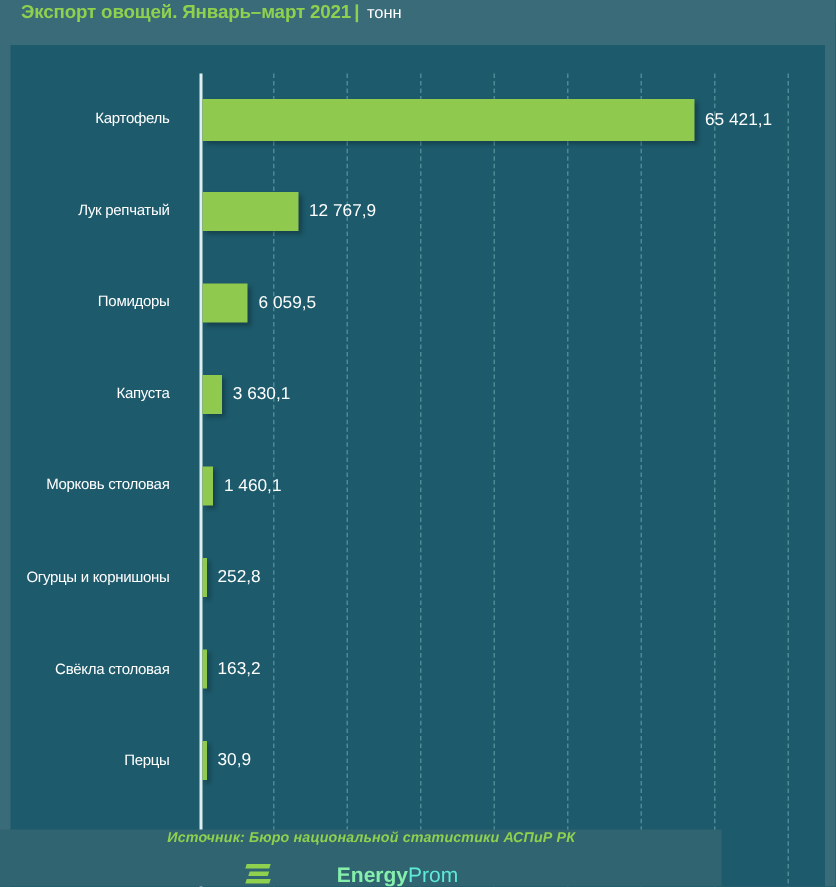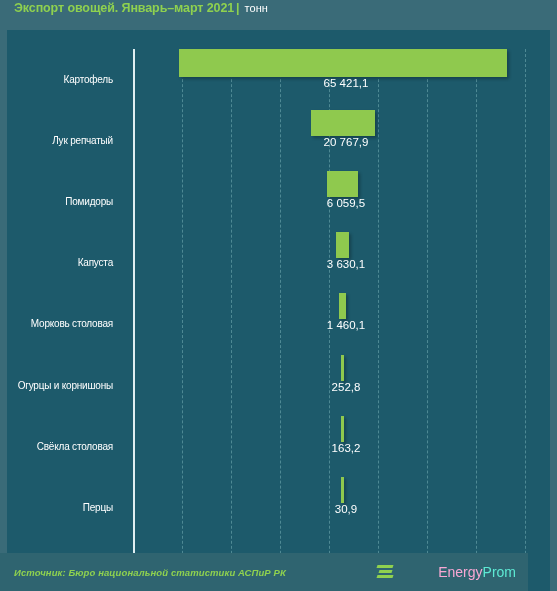--- a/index.html
+++ b/index.html
@@ -58,58 +58,58 @@
   .row{
     flex:1 1 0;position:relative;display:flex;align-items:center;
   }
   .cat-label{
     position:absolute;right:437px;width:160px;text-align:right;
     color:#ffffff;font-size:10px;white-space:nowrap;
     letter-spacing:-0.2px;
   }
   .bar-area{
     position:absolute;left:128px;right:0;top:0;bottom:0;
-    display:flex;align-items:center;flex-direction:column;
+    display:flex;align-items:center;
   }
   .bar{
     height:26px;background:#8fc94e;
     box-shadow:2px 2px 3px rgba(0,0,0,0.28);
     flex:0 0 auto;
   }
   .val{
     color:#ffffff;font-size:11.5px;margin-left:7px;white-space:nowrap;
   }
   
   .row.r0 .bar{height:28px;}
   
   .footer{
-    position:absolute;left:0;bottom:0;width:528px;height:38px;
+    position:absolute;left:0;bottom:0;width:481px;height:38px;
     background:#2f6470;
-    display:flex;align-items:center;justify-content:space-between;
+    display:flex;align-items:center;justify-content:space-between;flex-direction:column;
   }
   .source{
     margin-left:14px;color:#8fd14f;font-size:9.5px;font-style:italic;
     font-weight:bold;letter-spacing:0.1px;white-space:nowrap;
   }
   .logo{
     margin-right:12px;display:flex;align-items:center;
   }
   .logo-mark{
     width:17px;height:15px;margin-right:4px;position:relative;
     display:inline-block;
   }
   .logo-mark i{
     position:absolute;left:0;height:3px;background:#8fd14f;display:block;
     transform:skewX(-18deg);
   }
   .logo-mark i.s1{top:0px;width:16px;}
   .logo-mark i.s2{top:5px;width:13px;left:2px;}
   .logo-mark i.s3{top:10px;width:16px;}
   .logo-text{font-size:14px;white-space:nowrap;}
-  .logo-text .b{color:#f9a8d4;font-weight:normal;padding-left:40px;}
+  .logo-text .b{color:#86efac;font-weight:bold;padding-left:40px;}
   .logo-text .l{color:#5eead4;font-weight:normal;}
 </style>
 </head>
 <body>
 
 <div id="root">
 
   <div class="header">
     <div class="title-wrap">
       <span class="title-main">Экспорт овощей. Январь–март 2021</span>
@@ -135,21 +135,21 @@
           <div class="cat-label">Картофель</div>
           <div class="bar-area">
             <div class="bar" style="width: 328px; background: rgb(143, 201, 78);"></div>
             <div class="val">65 421,1</div>
           </div>
         </div>
         <div class="row r1">
           <div class="cat-label">Лук репчатый</div>
           <div class="bar-area">
             <div class="bar" style="width: 64px; background: rgb(143, 201, 78);"></div>
-            <div class="val">20 767,9</div>
+            <div class="val">12 767,9</div>
           </div>
         </div>
         <div class="row r2">
           <div class="cat-label">Помидоры</div>
           <div class="bar-area">
             <div class="bar" style="width: 30.4px; background: rgb(143, 201, 78);"></div>
             <div class="val">6 059,5</div>
           </div>
         </div>
         <div class="row r3">

